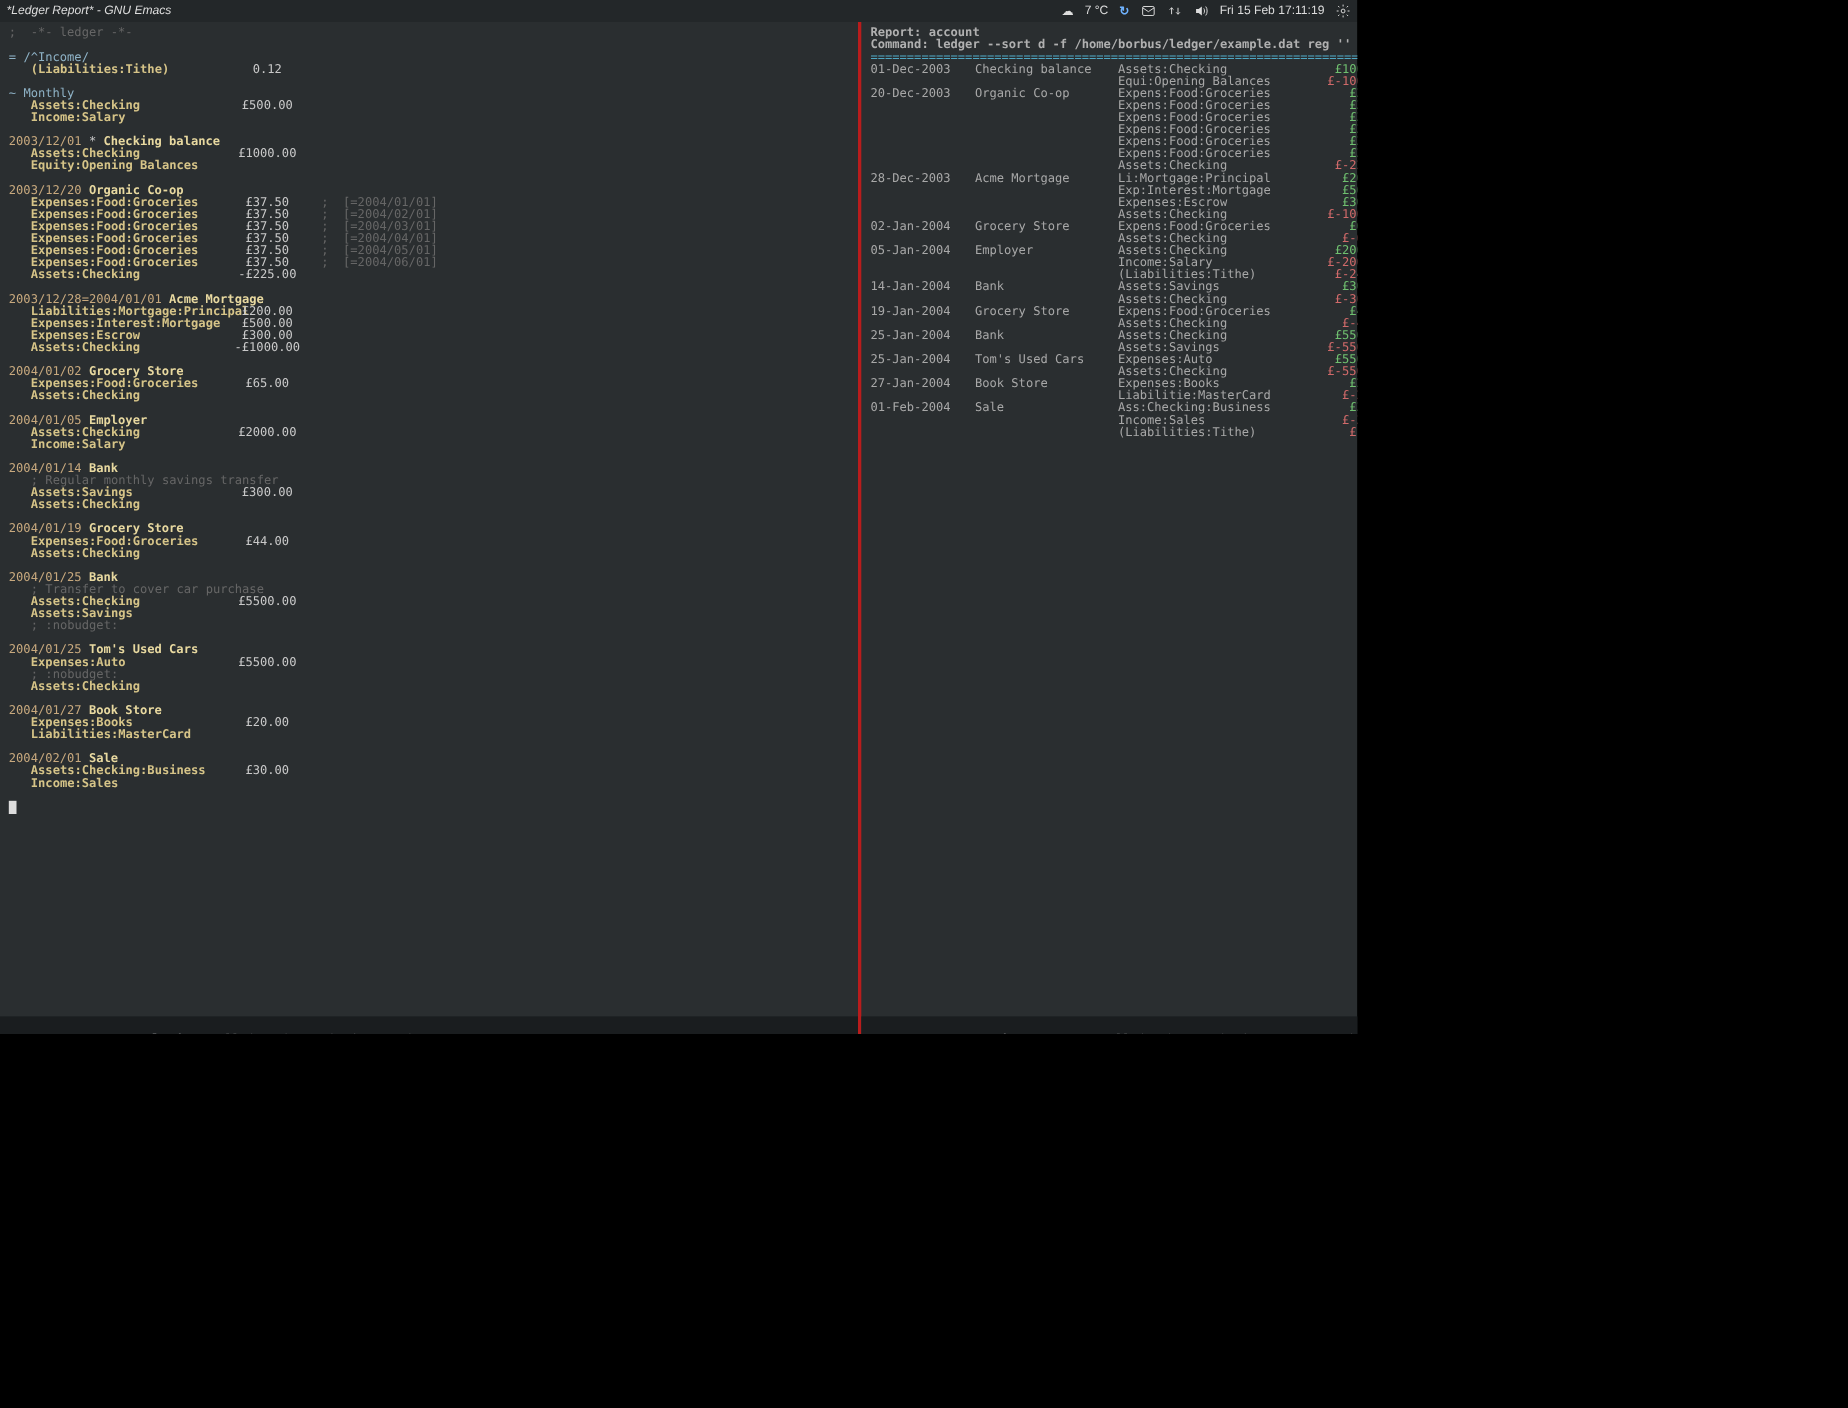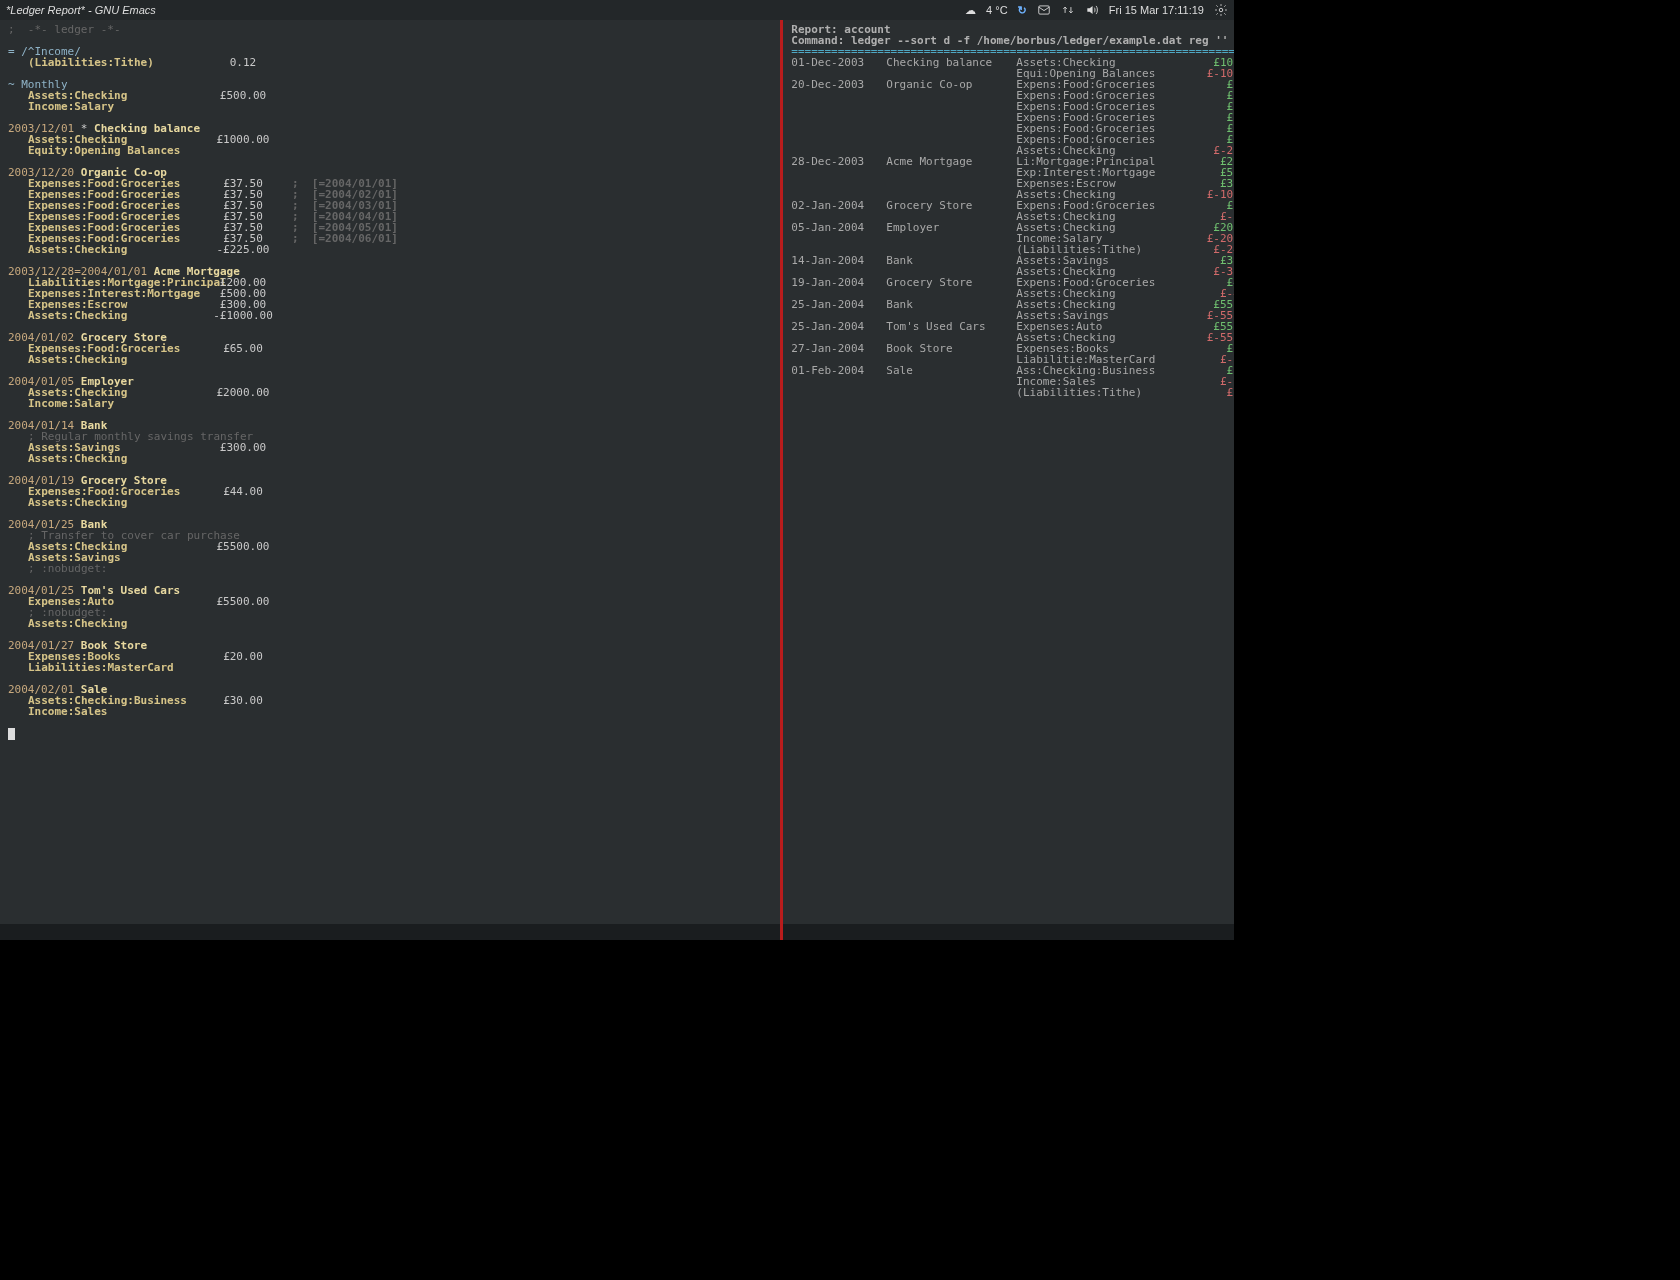--- a/index.html
+++ b/index.html
@@ -71,57 +71,57 @@
   .row { display: flex; }
   .c-date { width: 95px; flex: 0 0 auto; color: #a8a8a8; }
   .c-payee { width: 130px; flex: 0 0 auto; color: #a8a8a8; }
   .c-acct { width: 150px; flex: 0 0 auto; color: #a8a8a8; }
   .c-amt  { width: 100px; text-align: right; flex: 0 0 auto; }
   .c-bal  { width: 100px; text-align: right; flex: 0 0 auto; }
   .ledger-line { display: block; }
   .post { display: flex; }
   .post .p-acct { width: 200px; padding-left: 20px; }
   .post .p-amt { width: 70px; text-align: center; }
-  .post .p-cm { padding-left: 14px; font-weight: bold; }
+  .post .p-cm { padding-left: 14px; }
   .cursor {
     display: inline-block;
     width: 7px; height: 12px;
     background: #ddd;
     vertical-align: text-bottom;
   }
   svg.icon { width: 14px; height: 14px; stroke: #ddd; fill: none; stroke-width: 1.5; }
 </style>
 </head>
 <body>
 
 <div class="topbar">
   <span class="title">*Ledger Report* - GNU Emacs</span>
   <span class="spacer"></span>
   <div class="tray">
     <span>☁</span>
-    <span>4 °C</span>
+    <span>7 °C</span>
     <span style="color:#6fb3ff;font-weight:bold;">↻</span>
     <span>
       <svg class="icon" viewBox="0 0 24 24">
           <rect x="3" y="5" width="18" height="14" rx="2"></rect>
           <path d="M3 7l9 6 9-6"></path>
         </svg>
     </span>
     <span>
       <svg class="icon" viewBox="0 0 24 24">
           <path d="M7 17V7m0 0l-3 3m3-3l3 3M17 7v10m0 0l-3-3m3 3l3-3"></path>
         </svg>
     </span>
     <span>
       <svg class="icon" viewBox="0 0 24 24">
           <path d="M4 9v6h4l5 4V5L8 9H4z" fill="#ddd" stroke="none"></path>
           <path d="M16 8c1.5 1.5 1.5 6.5 0 8M19 5c3 3 3 11 0 14"></path>
         </svg>
     </span>
-    <span>Fri 15 Mar 17:11:19</span>
+    <span>Fri 15 Feb 17:11:19</span>
     <span>
       <svg class="icon" viewBox="0 0 24 24">
           <circle cx="12" cy="12" r="3"></circle>
           <path d="M12 2v3M12 19v3M4.2 4.2l2.1 2.1M17.7 17.7l2.1 2.1M2 12h3M19 12h3M4.2 19.8l2.1-2.1M17.7 6.3l2.1-2.1"></path>
         </svg>
     </span>
   </div>
 </div>
 
 <div class="editor">

